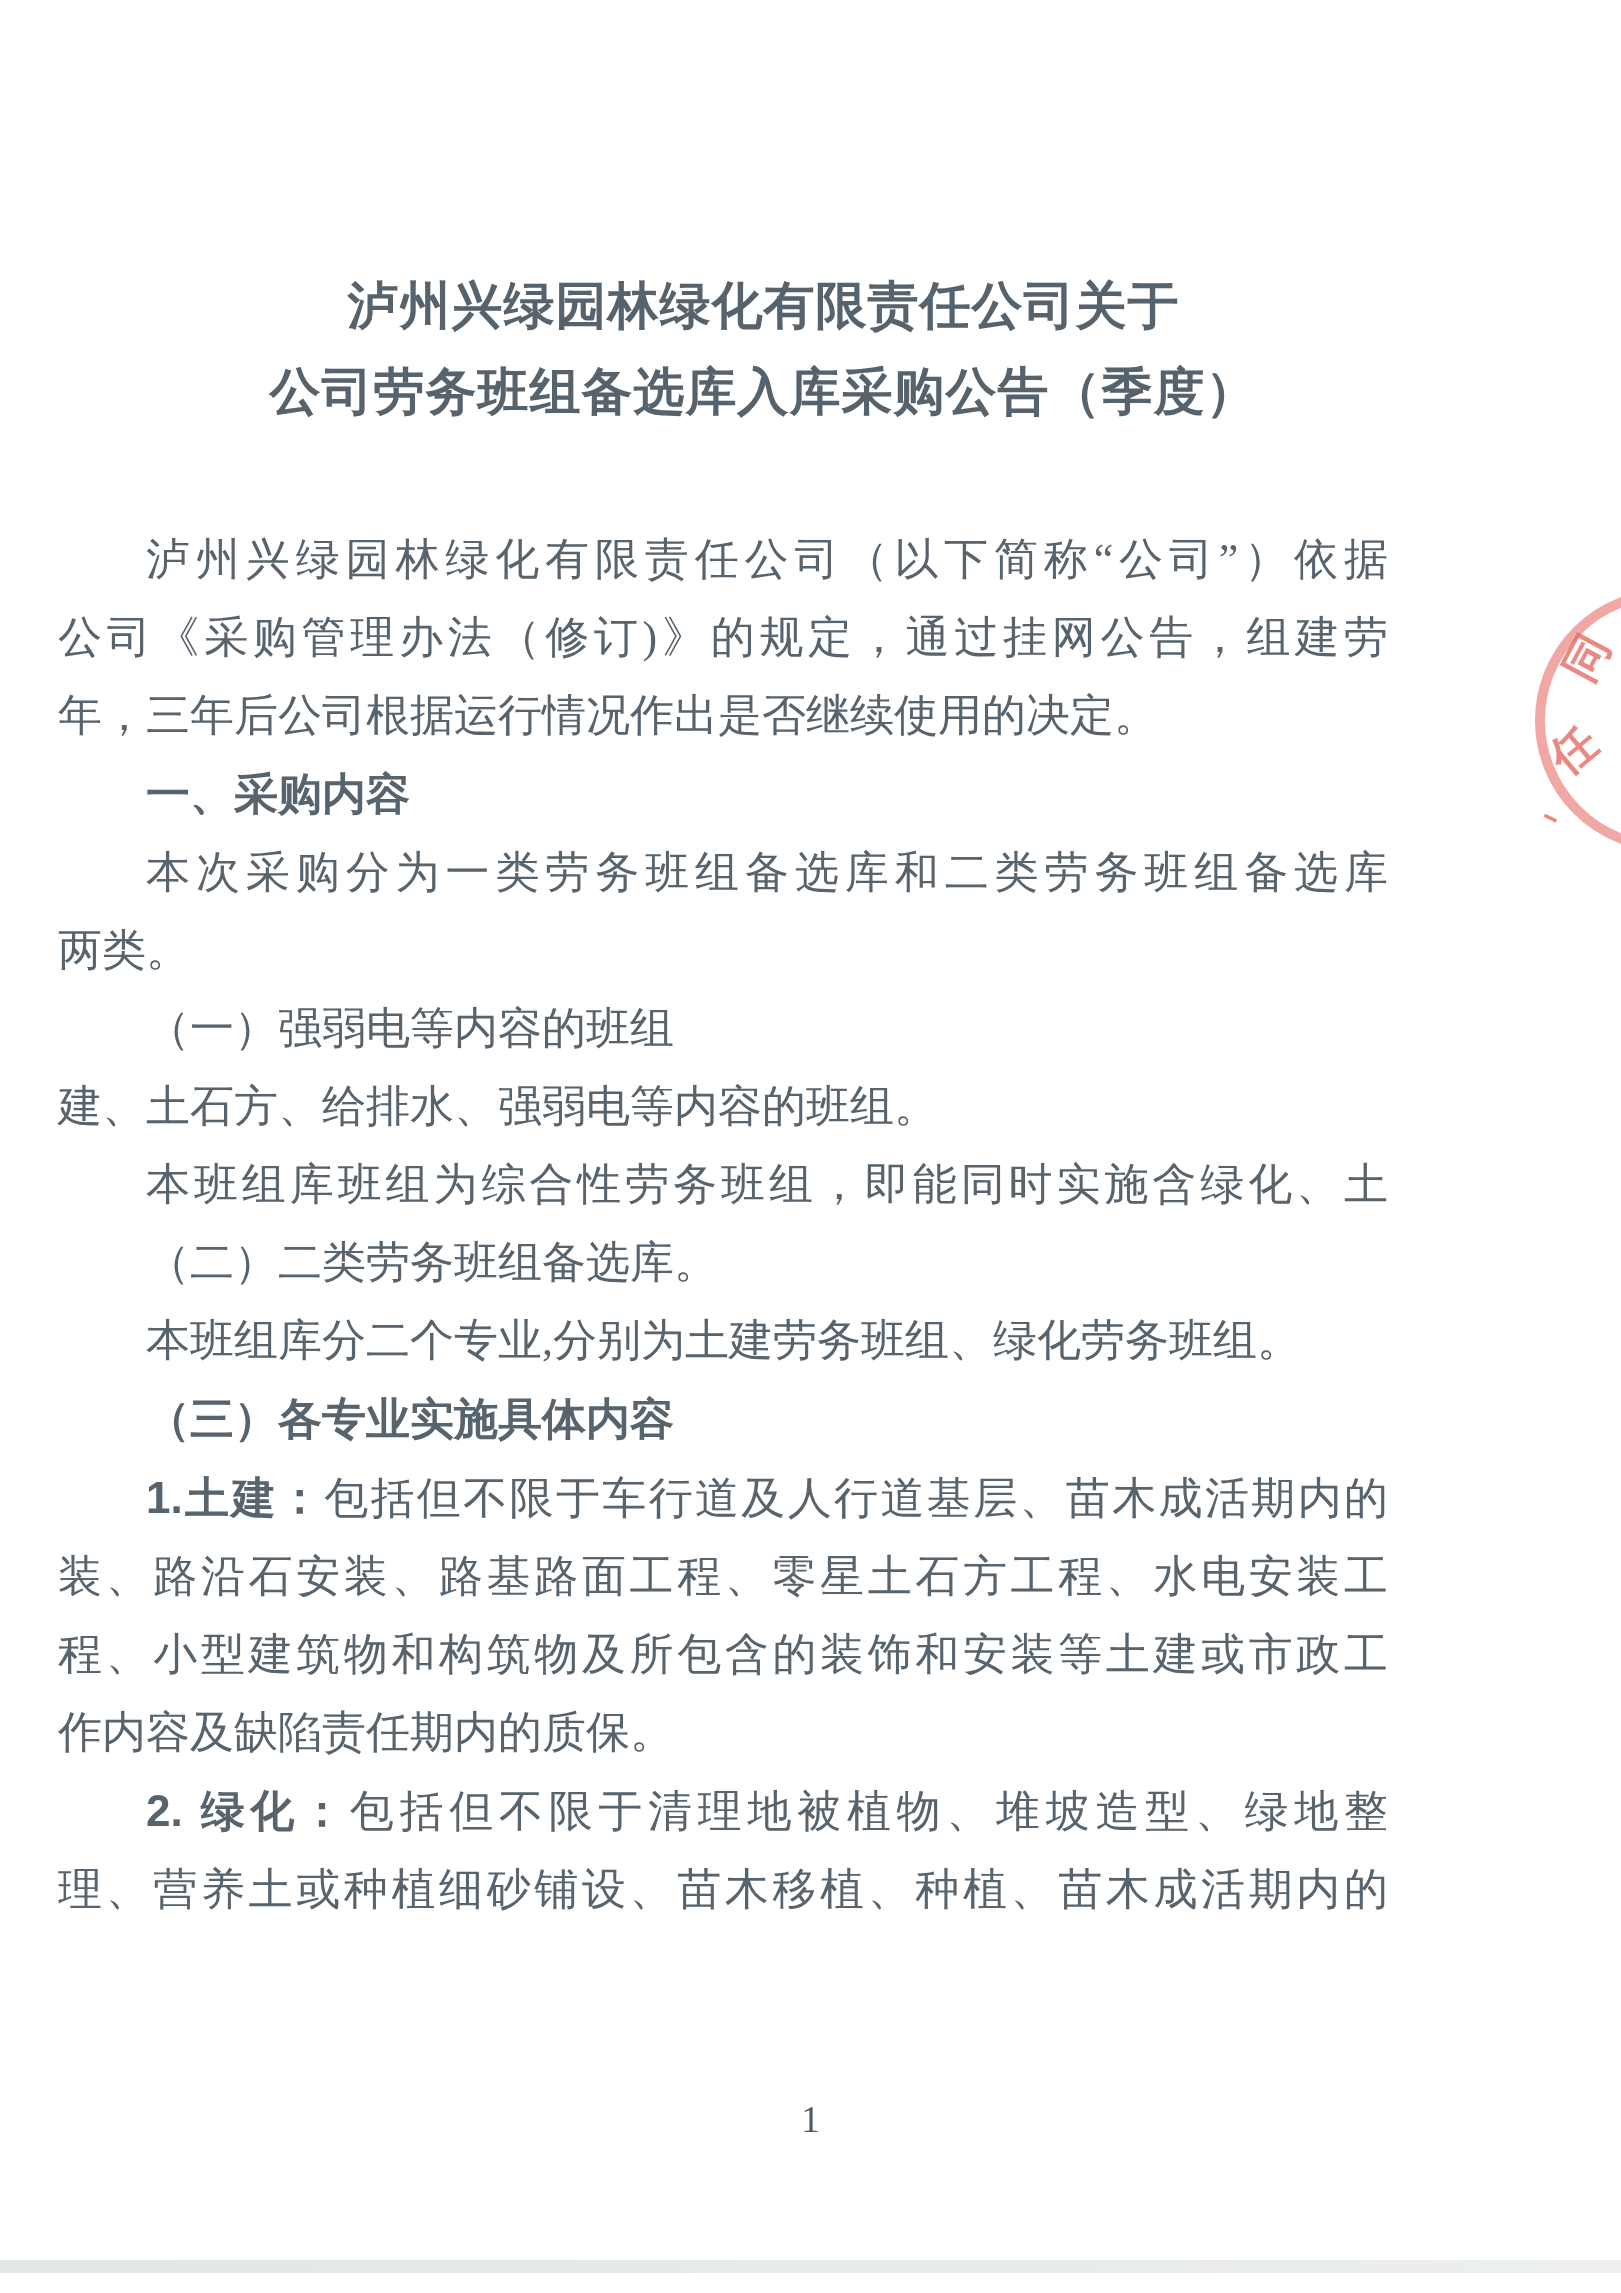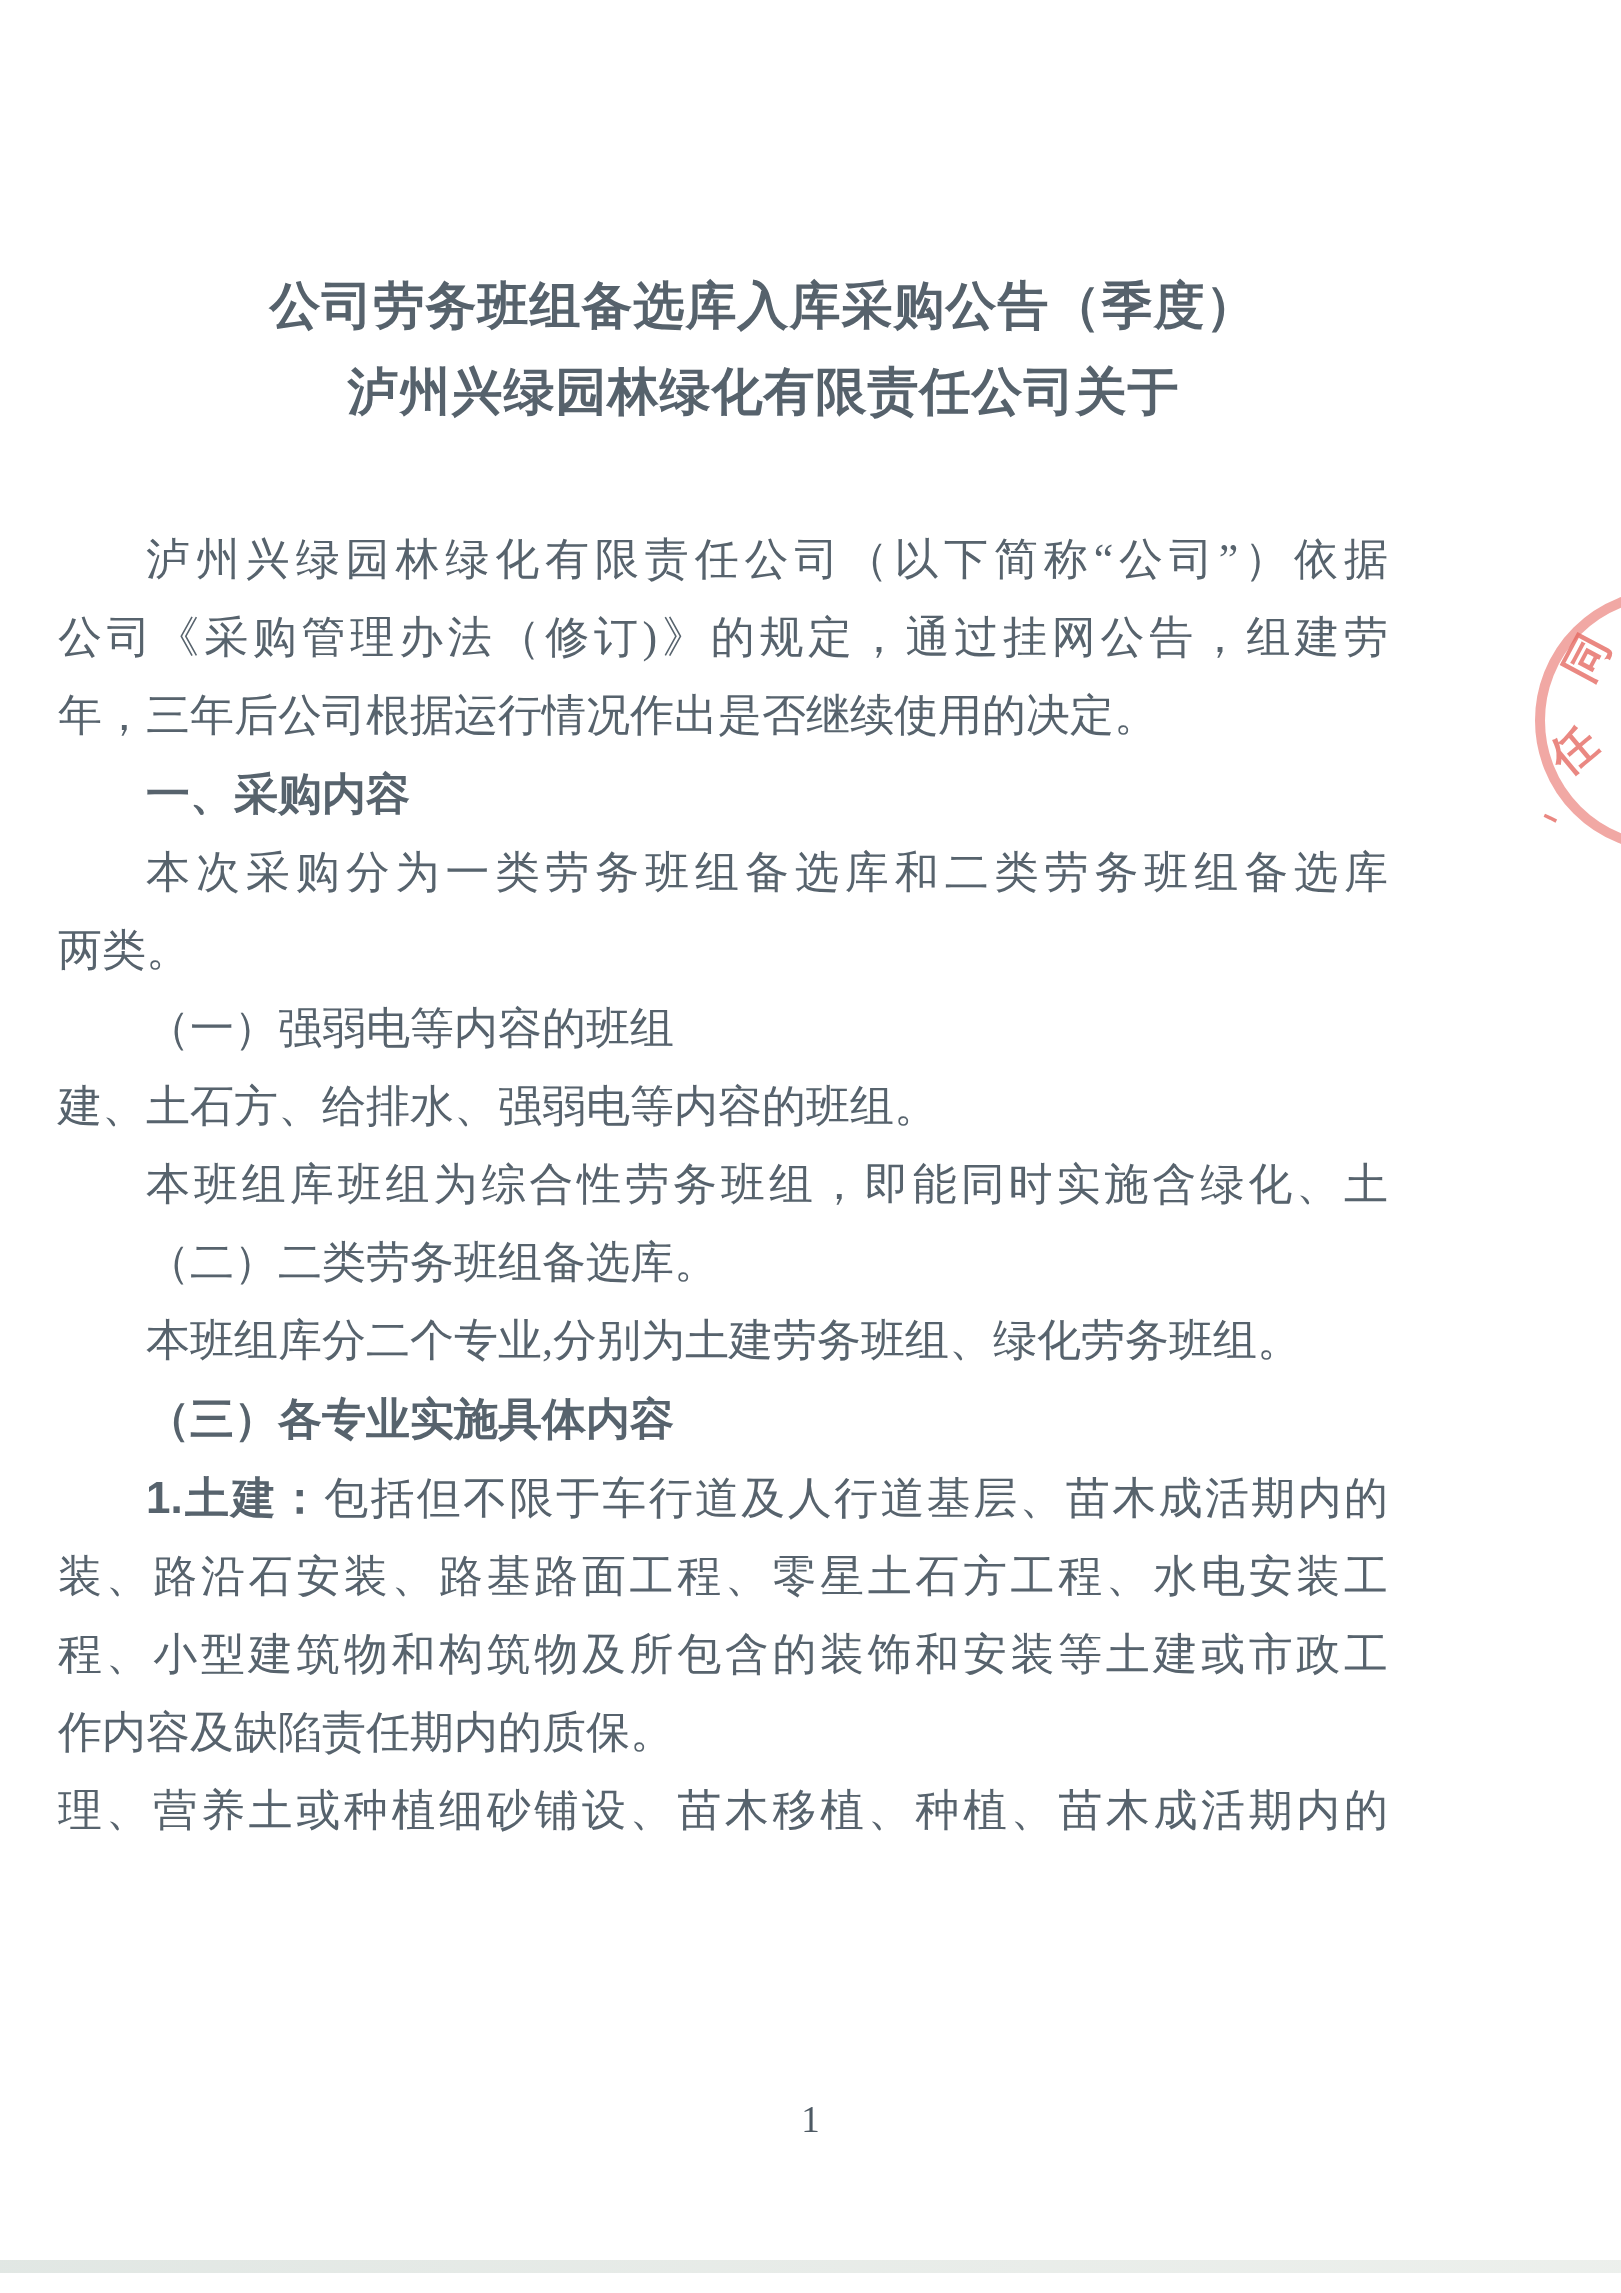--- a/index.html
+++ b/index.html
@@ -92,41 +92,42 @@
     background: linear-gradient(90deg, #dce3df 0%, #e3e8e4 45%, #e9ede9 100%);
     opacity: 0.85;
   }
 </style>
 </head>
 <body>
 
 <div class="page">
 
   <div class="title-block">
+    <div class="title-line">泸州兴绿园林绿化有限责任公司关于</div>
     <div class="title-line">公司劳务班组备选库入库采购公告（季度）</div>
-    <div class="title-line">泸州兴绿园林绿化有限责任公司关于</div>
   </div>
 
   <div id="body-lines" class="body-block">
       <div class="line justify indent"><span>泸州兴绿园林绿化有限责任公司（以下简称“公司”）依据</span></div>
       <div class="line justify"><span>公司《采购管理办法（修订)》的规定，通过挂网公告，组建劳</span></div>
       <div class="line"><span>年，三年后公司根据运行情况作出是否继续使用的决定。</span></div>
       <div class="line indent"><span class="bold">一、采购内容</span></div>
       <div class="line justify indent"><span>本次采购分为一类劳务班组备选库和二类劳务班组备选库</span></div>
       <div class="line"><span>两类。</span></div>
       <div class="line indent"><span>（一）强弱电等内容的班组</span></div>
       <div class="line"><span>建、土石方、给排水、强弱电等内容的班组。</span></div>
       <div class="line justify indent"><span>本班组库班组为综合性劳务班组，即能同时实施含绿化、土</span></div>
       <div class="line indent"><span>（二）二类劳务班组备选库。</span></div>
       <div class="line indent"><span>本班组库分二个专业,分别为土建劳务班组、绿化劳务班组。</span></div>
       <div class="line indent"><span class="bold">（三）各专业实施具体内容</span></div>
       <div class="line justify indent"><span class="bold">1.土建：</span><span>包括但不限于车行道及人行道基层、苗木成活期内的</span></div>
       <div class="line justify"><span>装、路沿石安装、路基路面工程、零星土石方工程、水电安装工</span></div>
       <div class="line justify"><span>程、小型建筑物和构筑物及所包含的装饰和安装等土建或市政工</span></div>
       <div class="line"><span>作内容及缺陷责任期内的质保。</span></div>
+      <div class="line justify indent"><span class="bold">2. 绿化：</span><span>包括但不限于清理地被植物、堆坡造型、绿地整</span></div>
       <div class="line justify"><span>理、营养土或种植细砂铺设、苗木移植、种植、苗木成活期内的</span></div>
     </div>
 
   <div class="page-number">1</div>
 
   <div>
     <div class="stamp-ring"></div>
     <span class="stamp-char c1">同</span>
     <span class="stamp-char c2">任</span>
     <span class="stamp-char c3">丶</span>

